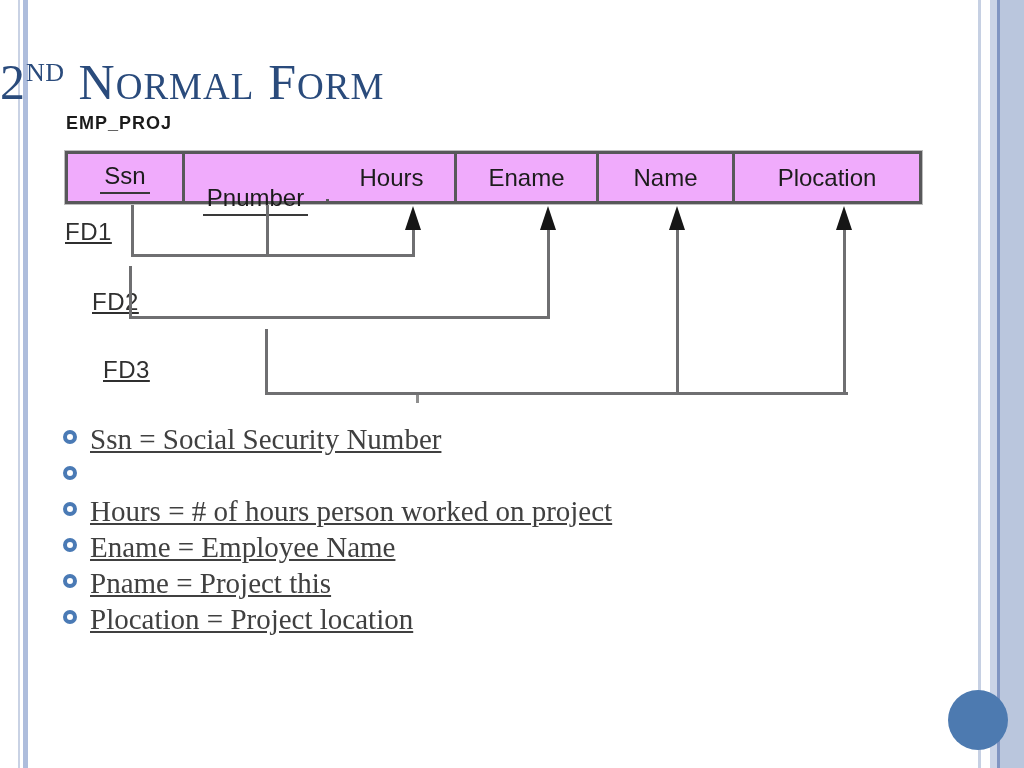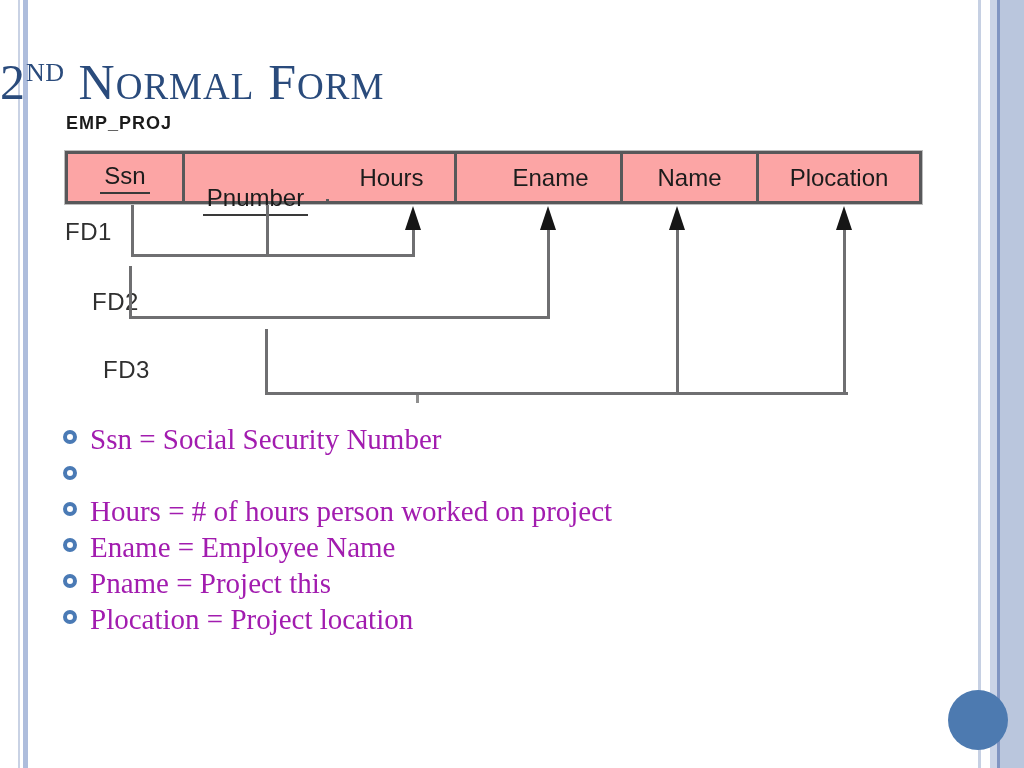--- a/index.html
+++ b/index.html
@@ -28,50 +28,50 @@
   #title .big   { font-size: 50px; letter-spacing: 1px; }
   #title .small { font-size: 37px; letter-spacing: 1px; }
   #title .sup   { font-size: 26px; vertical-align: 18px; letter-spacing: 0.5px; }
   #title .gap   { display: inline-block; width: 14px; }
   #relname {
     position: absolute; left: 66px; top: 113px; font-family: "Liberation Sans", sans-serif;
     font-weight: bold; font-size: 18px; color: #1b1b1b; letter-spacing: 1px;
   }
   #reltable {
     position: absolute; left: 65px; top: 151px; width: 857px; height: 53px;
-    display: flex; background: #fca5a5; border: 3px solid #58585a;
+    display: flex; background: #f0abfc; border: 3px solid #58585a;
     box-shadow: 0 0 0 1px #bdbdbd;
   }
   .cell {
     display: flex; align-items: center; justify-content: center;
     border-right: 3px solid #58585a; font-family: "Liberation Sans", sans-serif;
     font-size: 24px; color: #1c1c1c;
   }
   .cell:last-child { border-right: none; }
   .c0 { width: 117px; } .c1 { width: 144px; margin-top: 45px; } .c2 { width: 128px; }
-  .c3 { width: 142px; margin-left: 24px; } .c4 { width: 136px; } .c5 { flex: 1; }
+  .c3 { width: 142px; } .c4 { width: 136px; } .c5 { flex: 1; }
   .cell.key span { border-bottom: 2px solid #3a3a3a; padding: 0 4px 2px 4px; }
   .fd-label {
     position: absolute; left: 65px; font-family: "Liberation Sans", sans-serif;
-    font-size: 24px; color: #2f2f2f; letter-spacing: 0.5px;
+    font-size: 24px; color: #2f2f2f; letter-spacing: 0.5px; text-decoration: underline;
   }
   .dline { position: absolute; background: #6f6f71; }
   .arrowhead {
     position: absolute; width: 0; height: 0;
     border-left: 8px solid transparent; border-right: 8px solid transparent;
     border-bottom: 24px solid #161616;
   }
   
   #bullets { position: absolute; left: 63px; top: 421px; }
   .bullet-row { display: flex; align-items: flex-start; height: 36px; }
   .ring {
     width: 14px; height: 14px; border: 4px solid #4a7ab5; border-radius: 50%;
     background: #ffffff; margin: 9px 13px 0 0; flex: 0 0 auto;
   }
-  .bullet-text { font-size: 29px; color: #a21caf; line-height: 36px; white-space: nowrap; }
+  .bullet-text { font-size: 29px; color: #404040; line-height: 36px; white-space: nowrap; text-decoration: underline; }
   
   #question {
     position: absolute; left: 242px; top: 656px; font-size: 37px; color: #101010;
     white-space: nowrap;
   }
 </style>
 </head>
 <body>
 
 <div id="slide">

